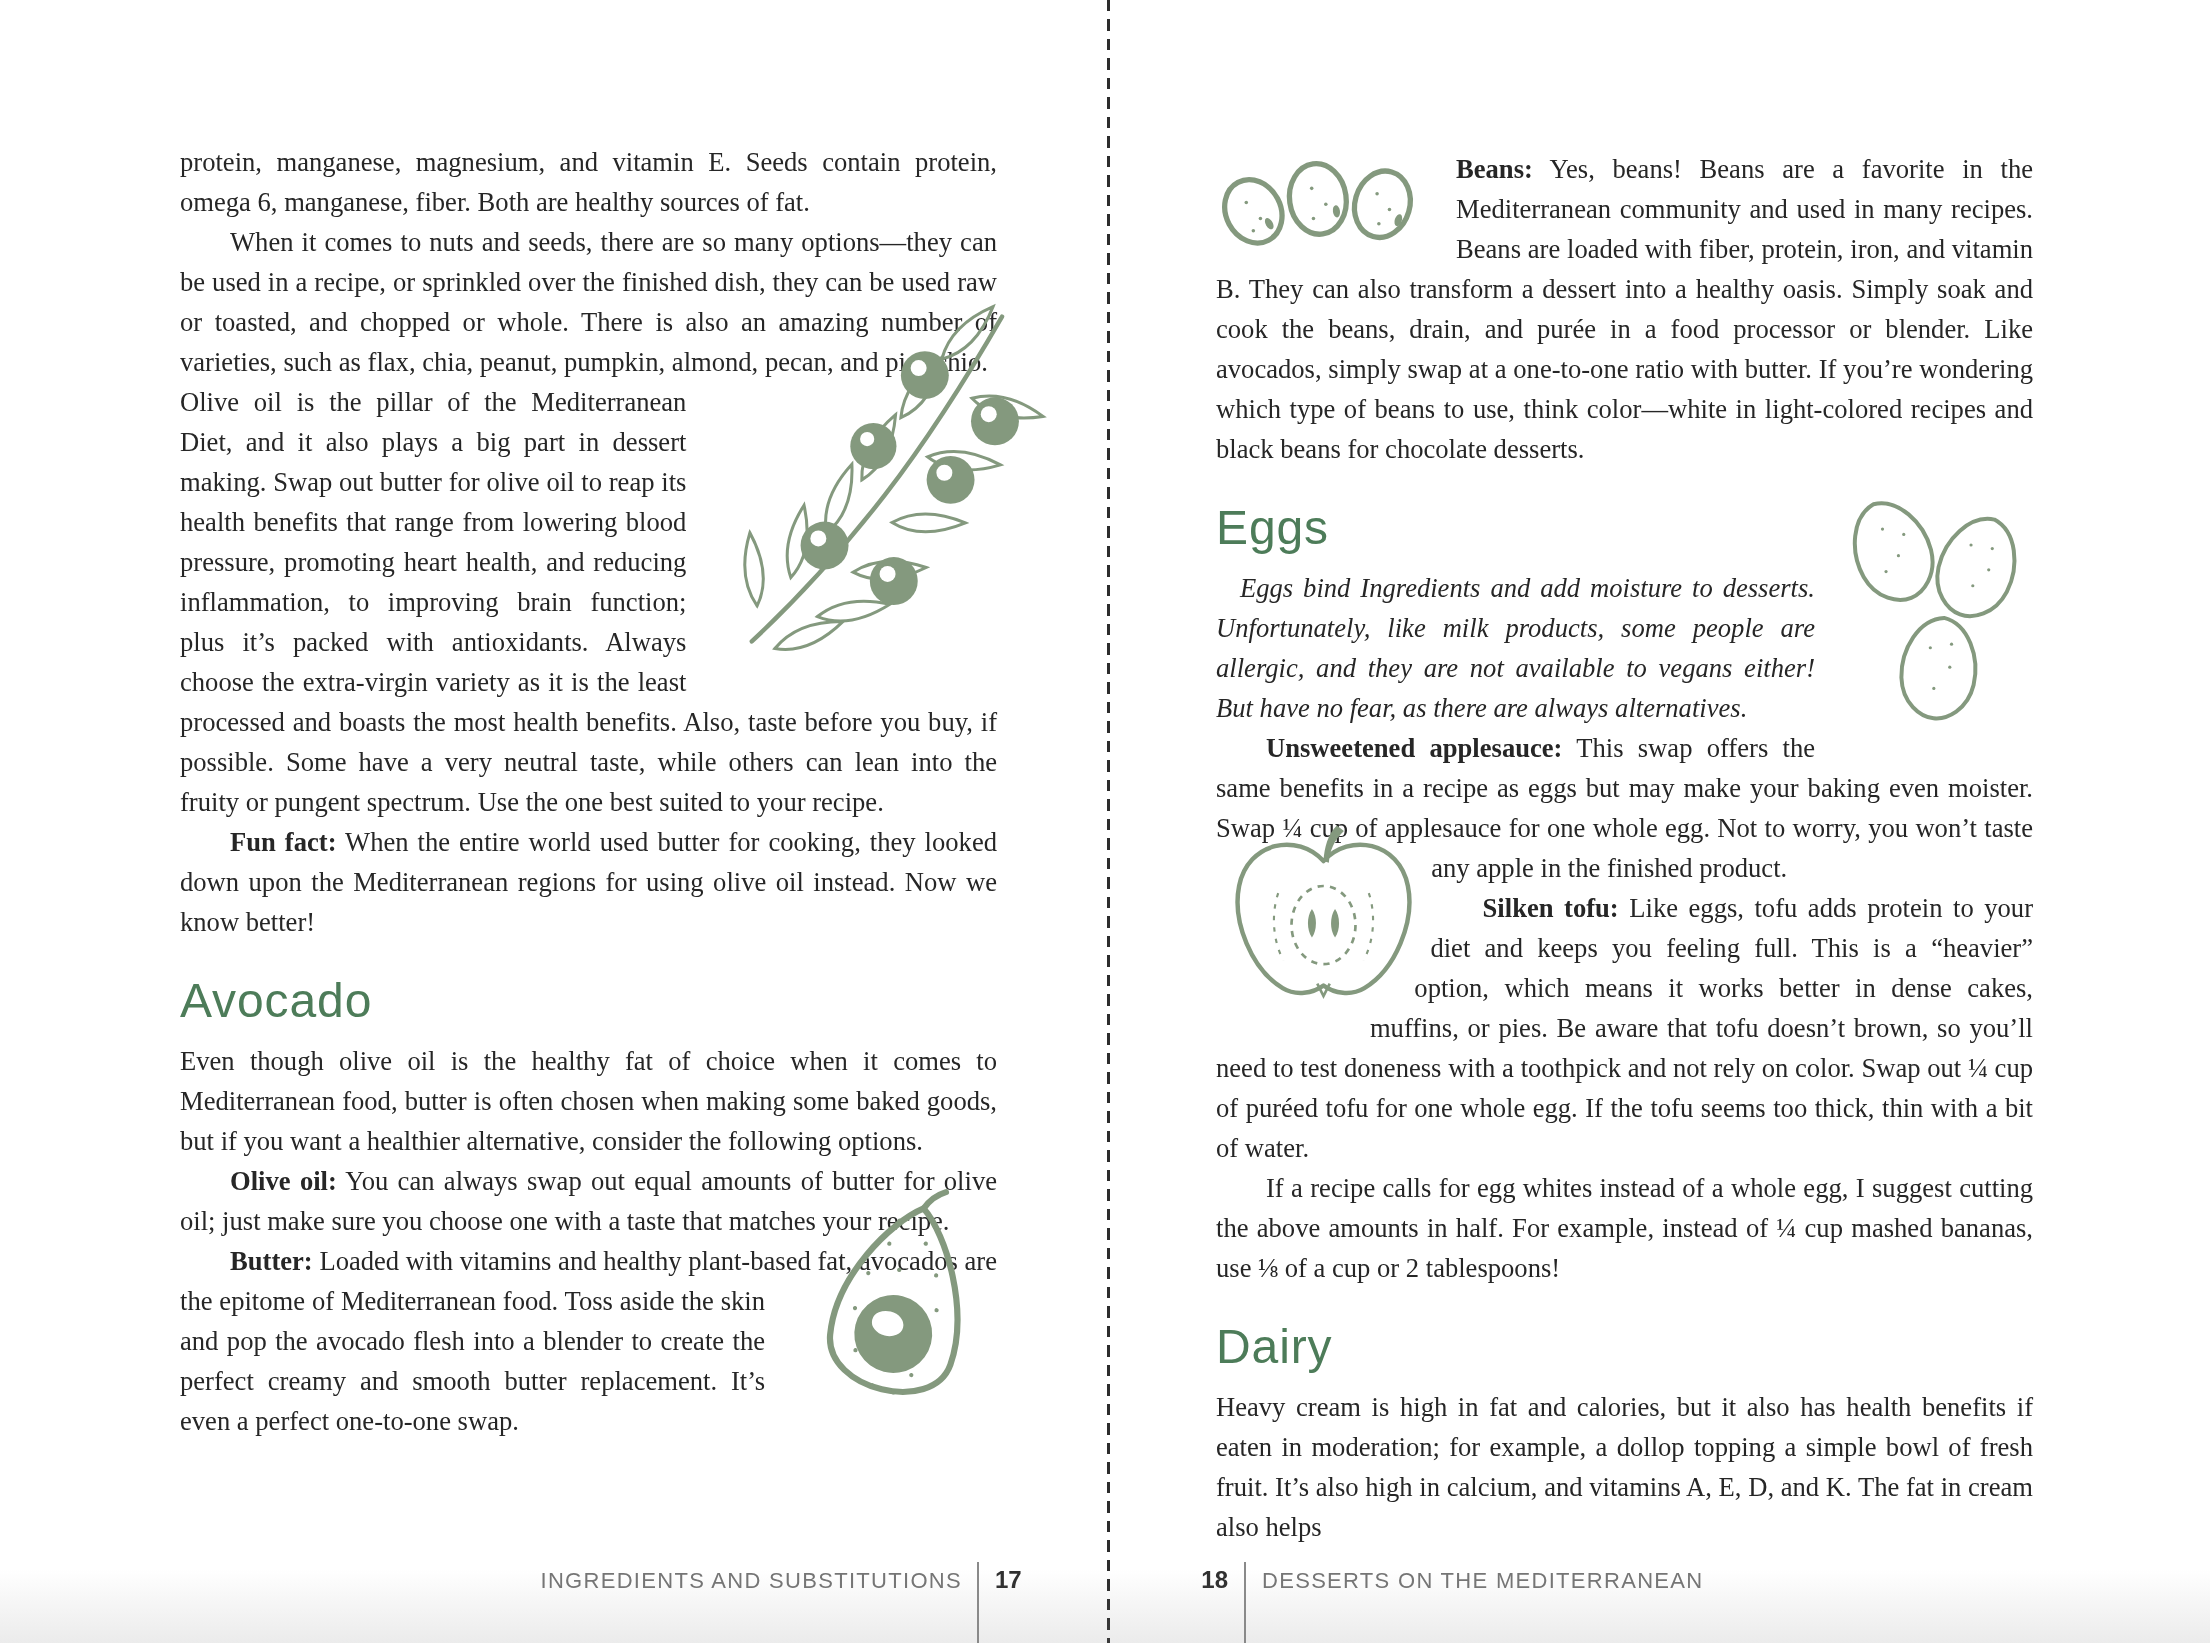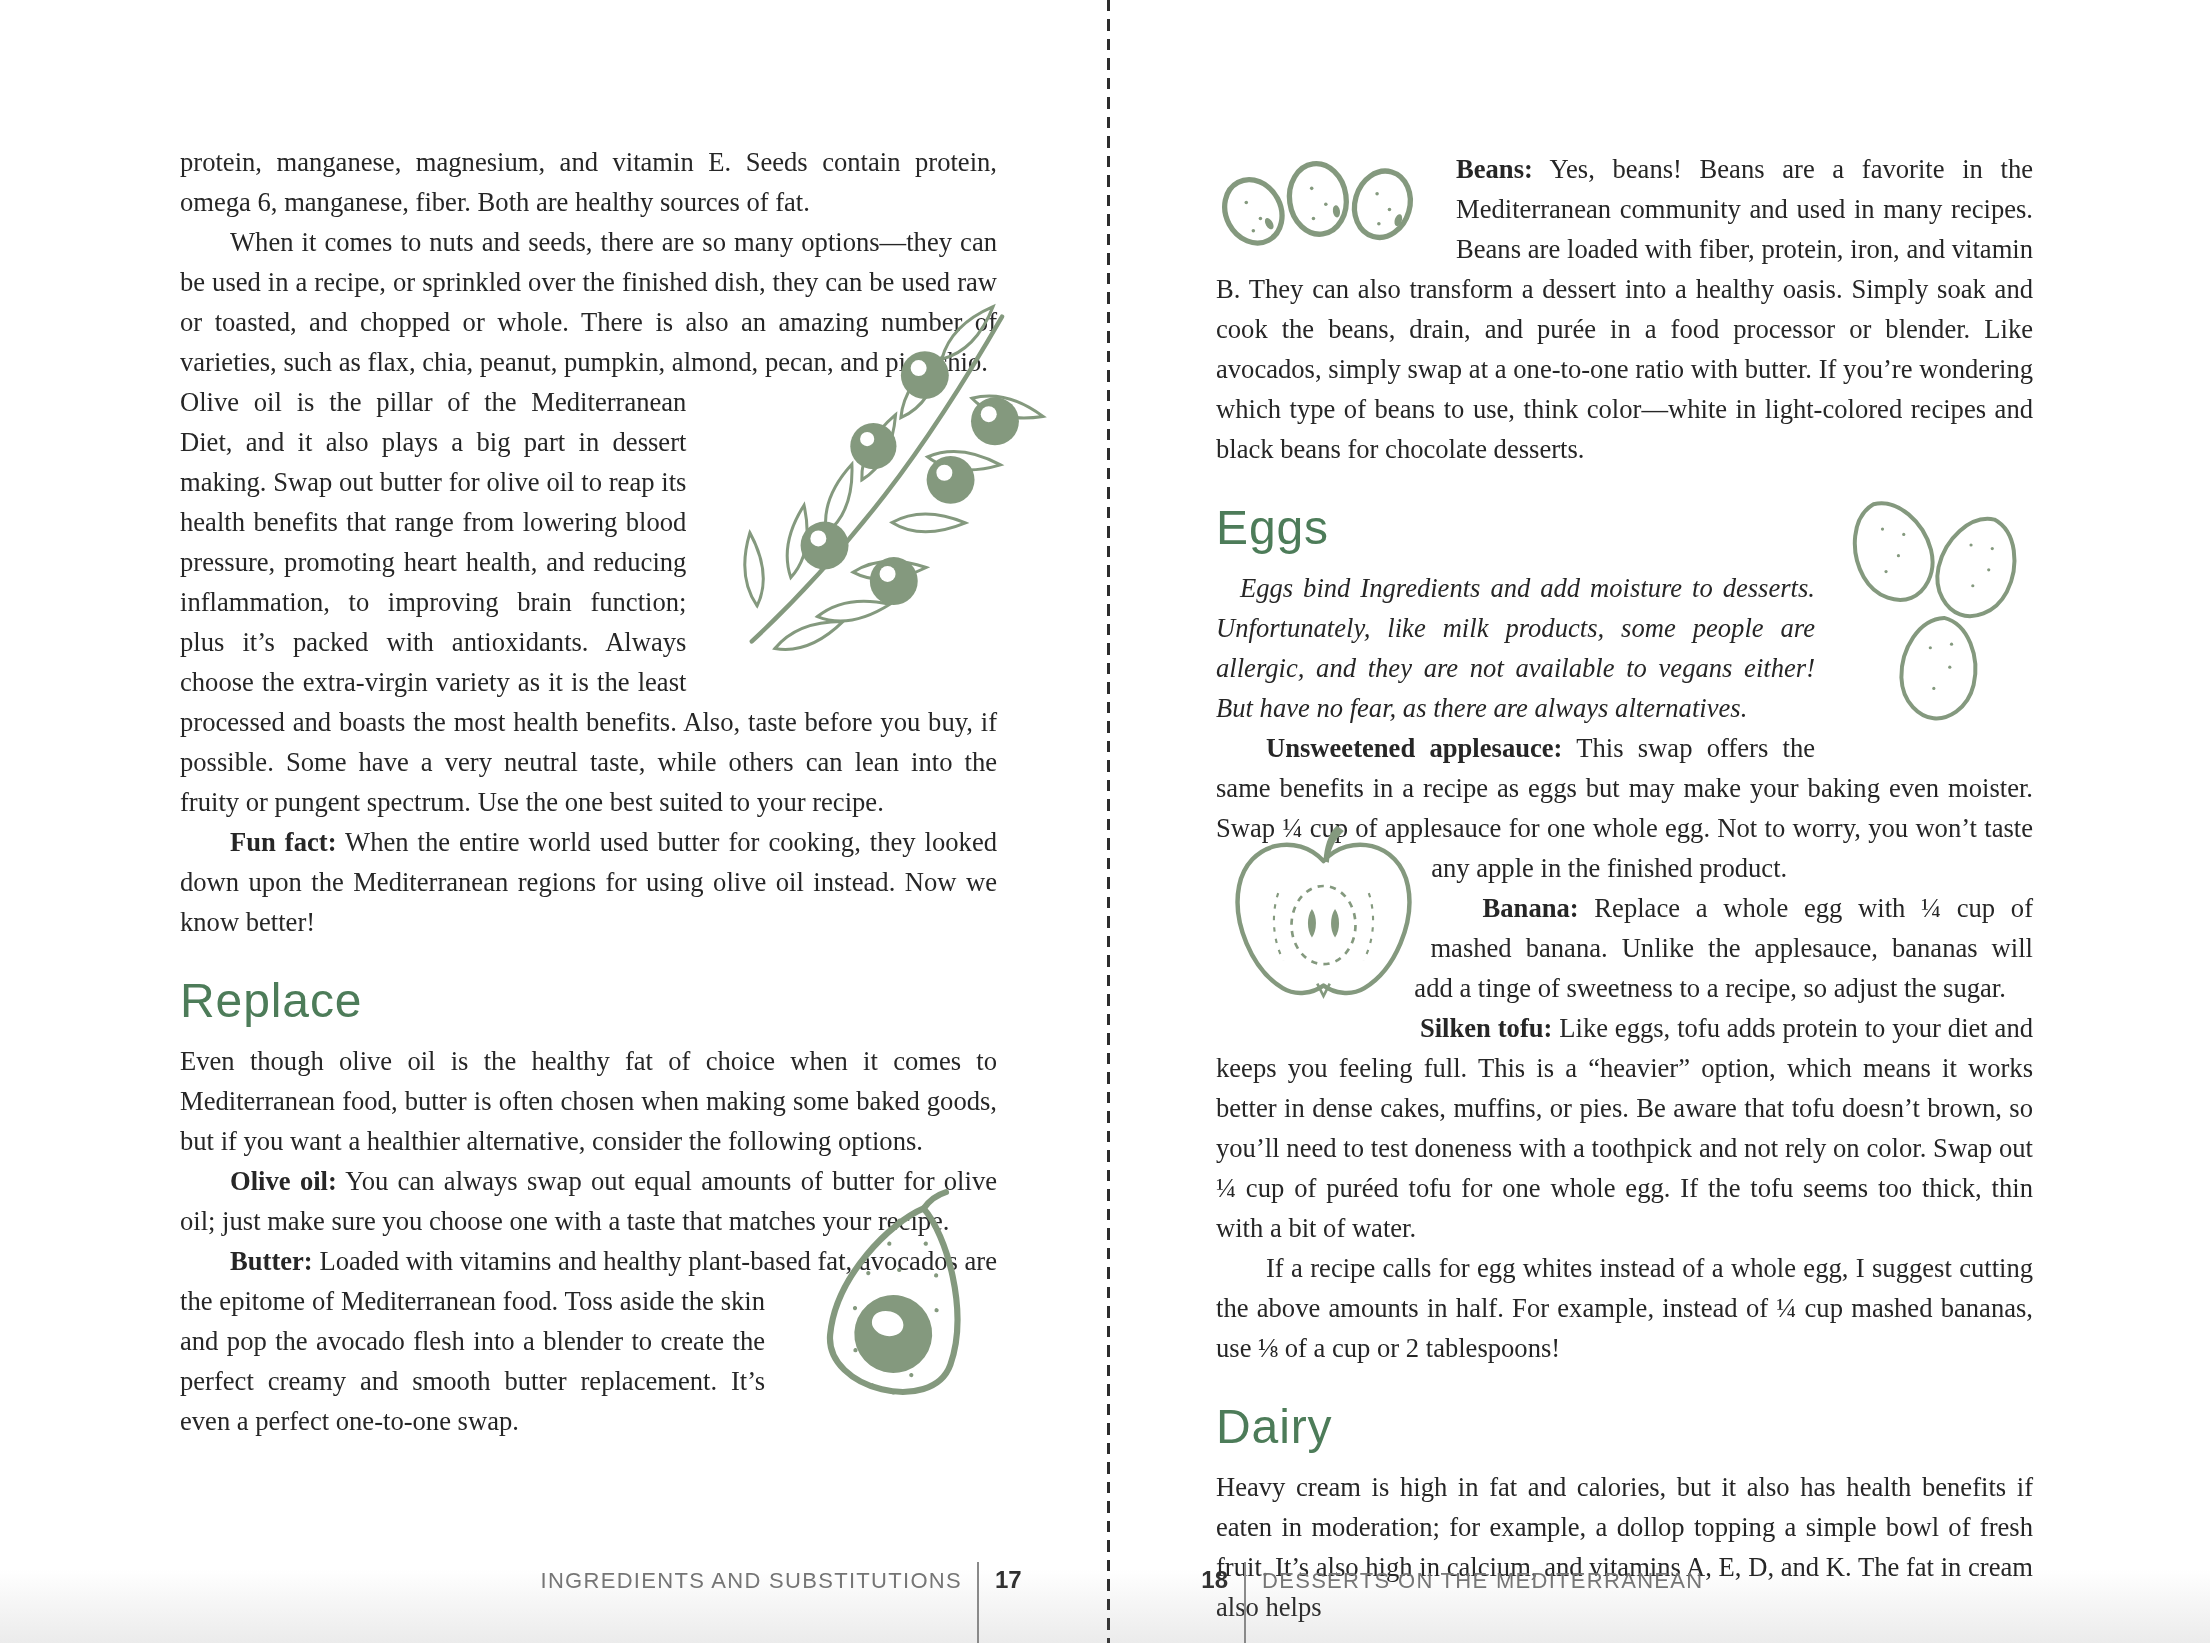--- a/index.html
+++ b/index.html
@@ -112,21 +112,21 @@
         <circle cx="226" cy="62" r="9"></circle>
               <circle cx="305" cy="114" r="9"></circle>
         <circle cx="168" cy="142" r="8"></circle>
               <circle cx="255" cy="180" r="9"></circle>
         <circle cx="113" cy="254" r="9"></circle>
               <circle cx="191" cy="294" r="9"></circle>
       </g>
     </svg>
   </span><span>Olive oil is the pillar of the Mediterranean Diet, and it also plays a big part in dessert making. Swap out butter for olive oil to reap its health benefits that range from lowering blood pressure, promoting heart health, and reducing inflammation, to improving brain function; plus it’s packed with antioxidants. Always choose the extra-virgin variety as it is the least processed and boasts the most health benefits. Also, taste before you buy, if possible. Some have a very neutral taste, while others can lean into the fruity or pungent spectrum. Use the one best suited to your recipe.</span></p>
       <p class="body-para indent"><strong>Fun fact:</strong><span> When the entire world used butter for cooking, they looked down upon the Mediterranean regions for using olive oil instead. Now we know better!</span></p>
-      <h2 class="section-heading">Replace</h2>
+      <h2 class="section-heading">Avocado</h2>
       <p class="body-para"><span>Even though olive oil is the healthy fat of choice when it comes to Mediterranean food, butter is often chosen when making some baked goods, but if you want a healthier alternative, consider the following options.</span></p>
       <p class="body-para indent"><strong>Olive oil:</strong><span> You can always swap out equal amounts of butter for olive oil; just make sure you choose one with a taste that matches your recipe.</span></p>
       <p class="body-para indent"><strong>Butter:</strong><span> Loaded with vitamins and healthy plant-based</span><span class="illo fl-avocado">
     <svg viewBox="0 0 235 270" width="208" height="239" xmlns="http://www.w3.org/2000/svg">
       <g transform="rotate(14 118 135)">
         <path d="M118,22 C150,44 196,122 190,186 C184,246 60,248 50,186 C40,120 86,46 118,22 Z" fill="none" stroke="currentColor" stroke-width="7" stroke-linejoin="round"></path>
         <path d="M118,22 C122,12 128,4 138,-2" fill="none" stroke="currentColor" stroke-width="7" stroke-linecap="round"></path>
         <circle cx="119" cy="168" r="44" fill="currentColor"></circle>
         <ellipse cx="110" cy="158" rx="18" ry="14" fill="#ffffff"></ellipse>
         <g fill="currentColor">
@@ -204,21 +204,20 @@
       <path d="M121,44 C150,12 206,22 216,72 C224,112 202,166 167,187 C152,196 133,193 121,184 C109,193 90,196 75,187 C40,166 18,112 26,72 C36,22 92,12 121,44 Z" fill="none" stroke="currentColor" stroke-width="5" stroke-linejoin="round"></path>
       <path d="M121,44 C122,28 126,14 136,4 L144,10 C133,20 128,32 127,46 Z" fill="currentColor"></path>
       <ellipse cx="121" cy="116" rx="36" ry="44" fill="none" stroke="currentColor" stroke-width="3" stroke-dasharray="7 7"></ellipse>
       <path d="M108,98 C114,106 114,122 108,130 C102,122 102,106 108,98 Z" fill="currentColor"></path>
       <path d="M134,98 C140,106 140,122 134,130 C128,122 128,106 134,98 Z" fill="currentColor"></path>
       <path d="M70,80 C62,104 64,134 76,156" fill="none" stroke="currentColor" stroke-width="2.4" stroke-dasharray="5 8"></path>
       <path d="M172,80 C180,104 178,134 166,156" fill="none" stroke="currentColor" stroke-width="2.4" stroke-dasharray="5 8"></path>
       <path d="M114,182 L121,196 L128,182" fill="none" stroke="currentColor" stroke-width="3"></path>
     </svg>
   </span><span> of applesauce for one whole egg. Not to worry, you won’t taste any apple in the finished product.</span></p>
-      <p class="body-para indent"><strong>Banana:</strong><span> Replace a whole egg with ¼ cup of mashed banana. Unlike the applesauce, bananas will add a tinge of sweetness to a recipe, so adjust the sugar.</span></p>
       <p class="body-para indent"><strong>Silken tofu:</strong><span> Like eggs, tofu adds protein to your diet and keeps you feeling full. This is a “heavier” option, which means it works better in dense cakes, muffins, or pies. Be aware that tofu doesn’t brown, so you’ll need to test doneness with a toothpick and not rely on color. Swap out ¼ cup of puréed tofu for one whole egg. If the tofu seems too thick, thin with a bit of water.</span></p>
       <p class="body-para indent"><span>If a recipe calls for egg whites instead of a whole egg, I suggest cutting the above amounts in half. For example, instead of ¼ cup mashed bananas, use ⅛ of a cup or 2 tablespoons!</span></p>
       <h2 class="section-heading">Dairy</h2>
       <p class="body-para"><span>Heavy cream is high in fat and calories, but it also has health benefits if eaten in moderation; for example, a dollop topping a simple bowl of fresh fruit. It’s also high in calcium, and vitamins A, E, D, and K. The fat in cream also helps</span></p>
     </div>
 
   <div class="footer-label footer-label-left">INGREDIENTS AND SUBSTITUTIONS</div>
   <div class="footer-rule footer-rule-left"></div>
   <div class="footer-num footer-num-left">17</div>
 

